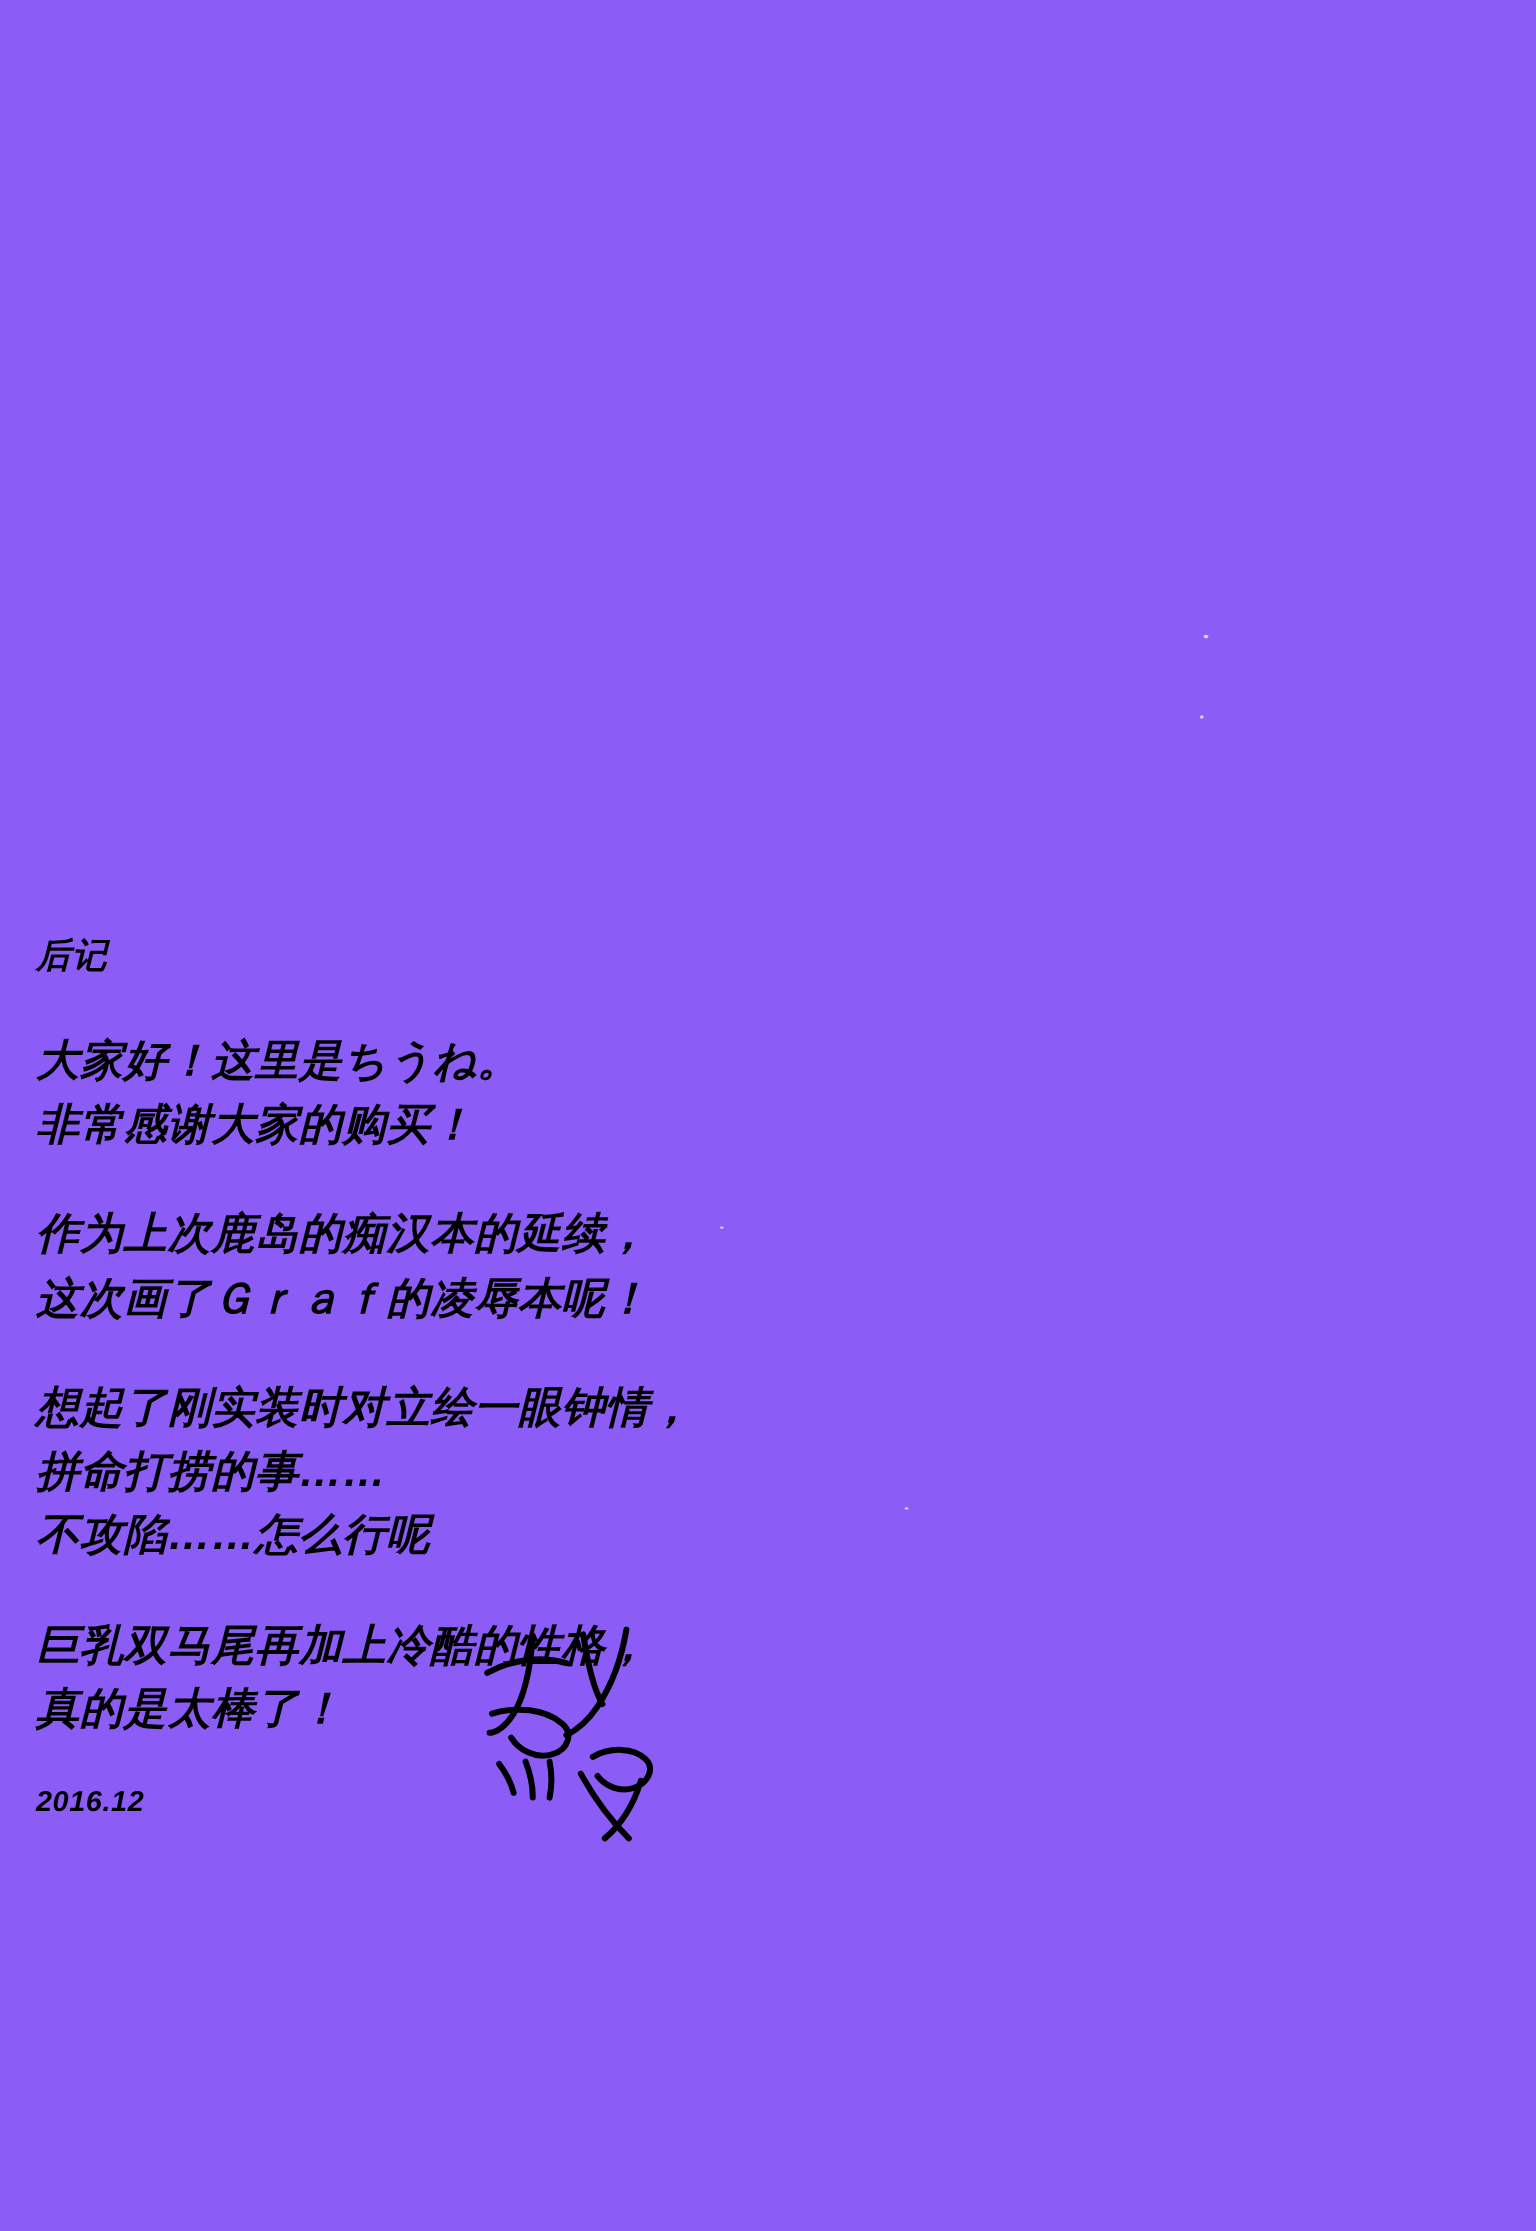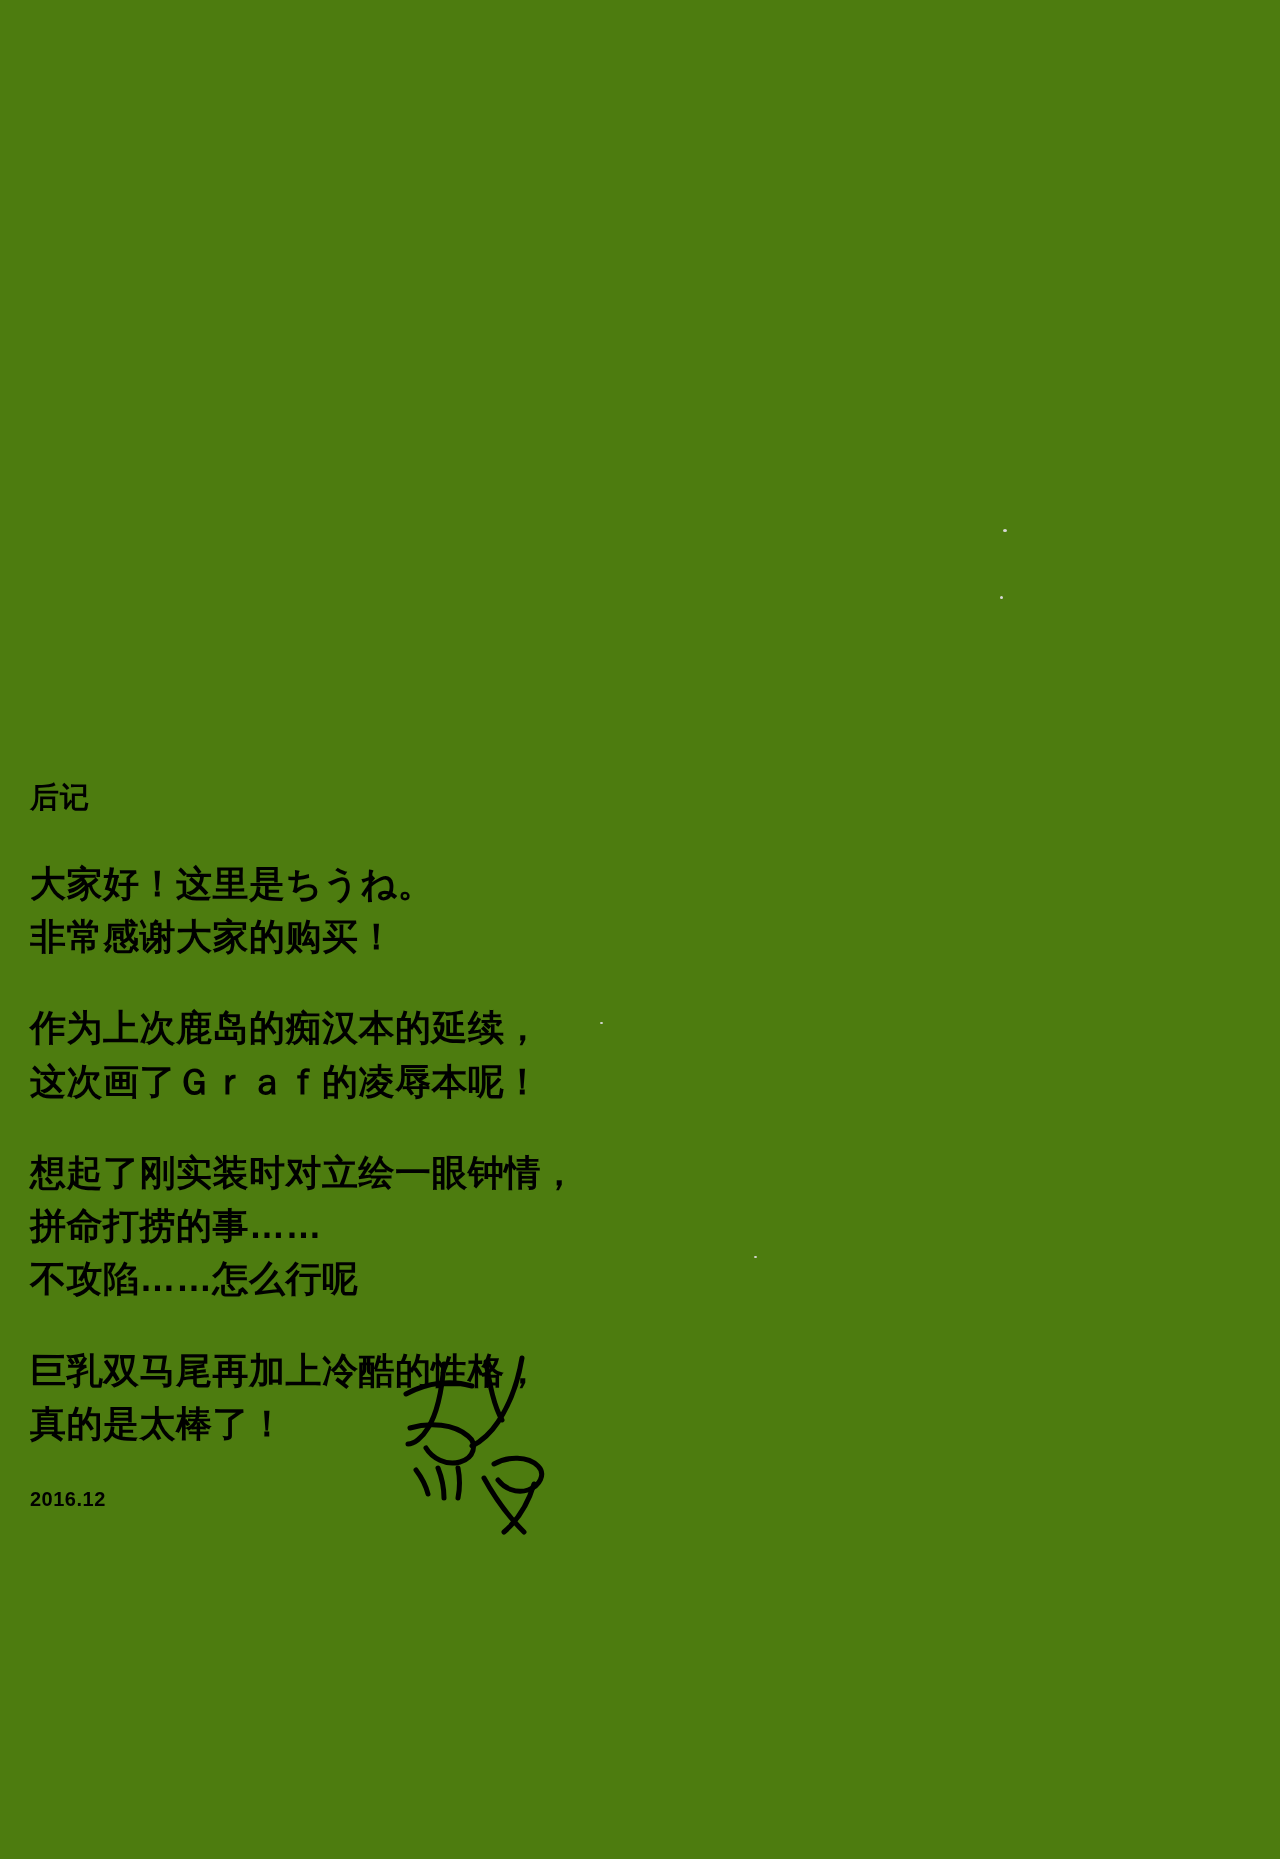--- a/index.html
+++ b/index.html
@@ -11,21 +11,22 @@
     width: 1280px;
     height: 1859px;
     position: relative;
     font-family: "Liberation Sans", sans-serif;
     color: #000000;
     overflow: hidden;
   }
   .page {
     position: absolute;
     inset: 0;
-    background: #4d7c0f;
+    background: #8b5cf6;
+    font-style: italic;
   }
   
   .speck {
     position: absolute;
     background: #d8d8d8;
     border-radius: 50%;
   }
   .afterword {
     position: absolute;
     left: 30px;
@@ -45,21 +46,21 @@
     font-weight: bold;
     line-height: 1.48;
     letter-spacing: 0.5px;
     margin: 0 0 38px 0;
     white-space: pre-line;
   }
   .aw-para.last {
     margin-bottom: 52px;
   }
   .aw-date {
-    font-size: 20px;
+    font-size: 24px;
     font-weight: bold;
     letter-spacing: 0.5px;
     margin: 0;
     white-space: pre;
   }
   .signature {
     position: absolute;
     left: 398px;
     top: 1352px;
     width: 170px;

